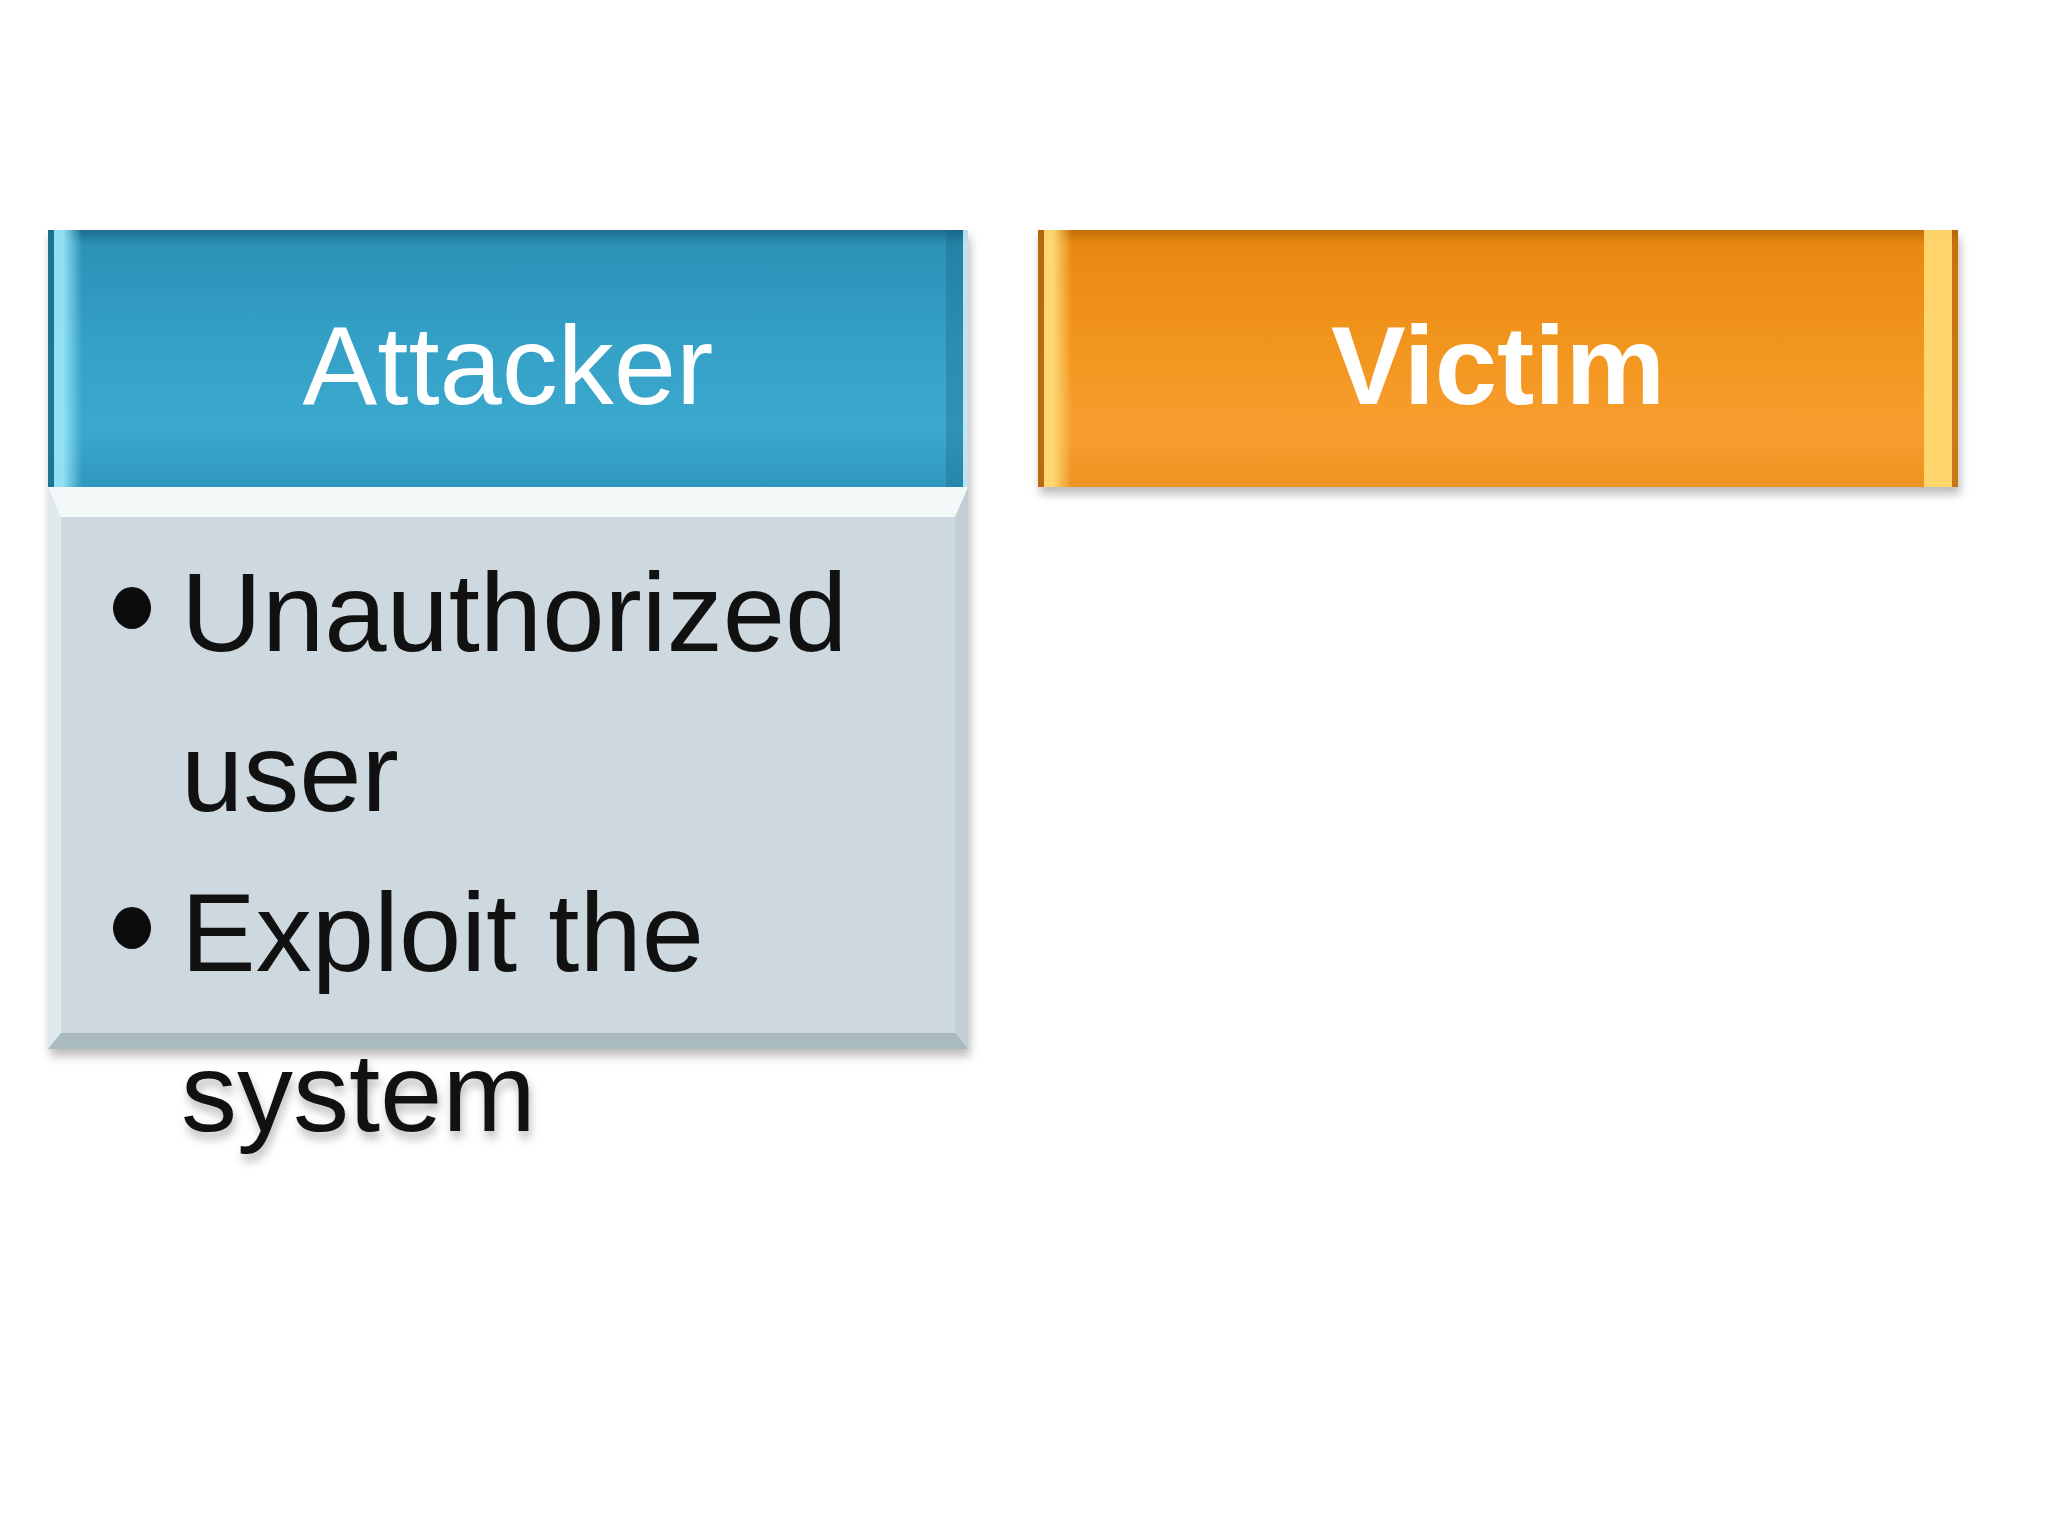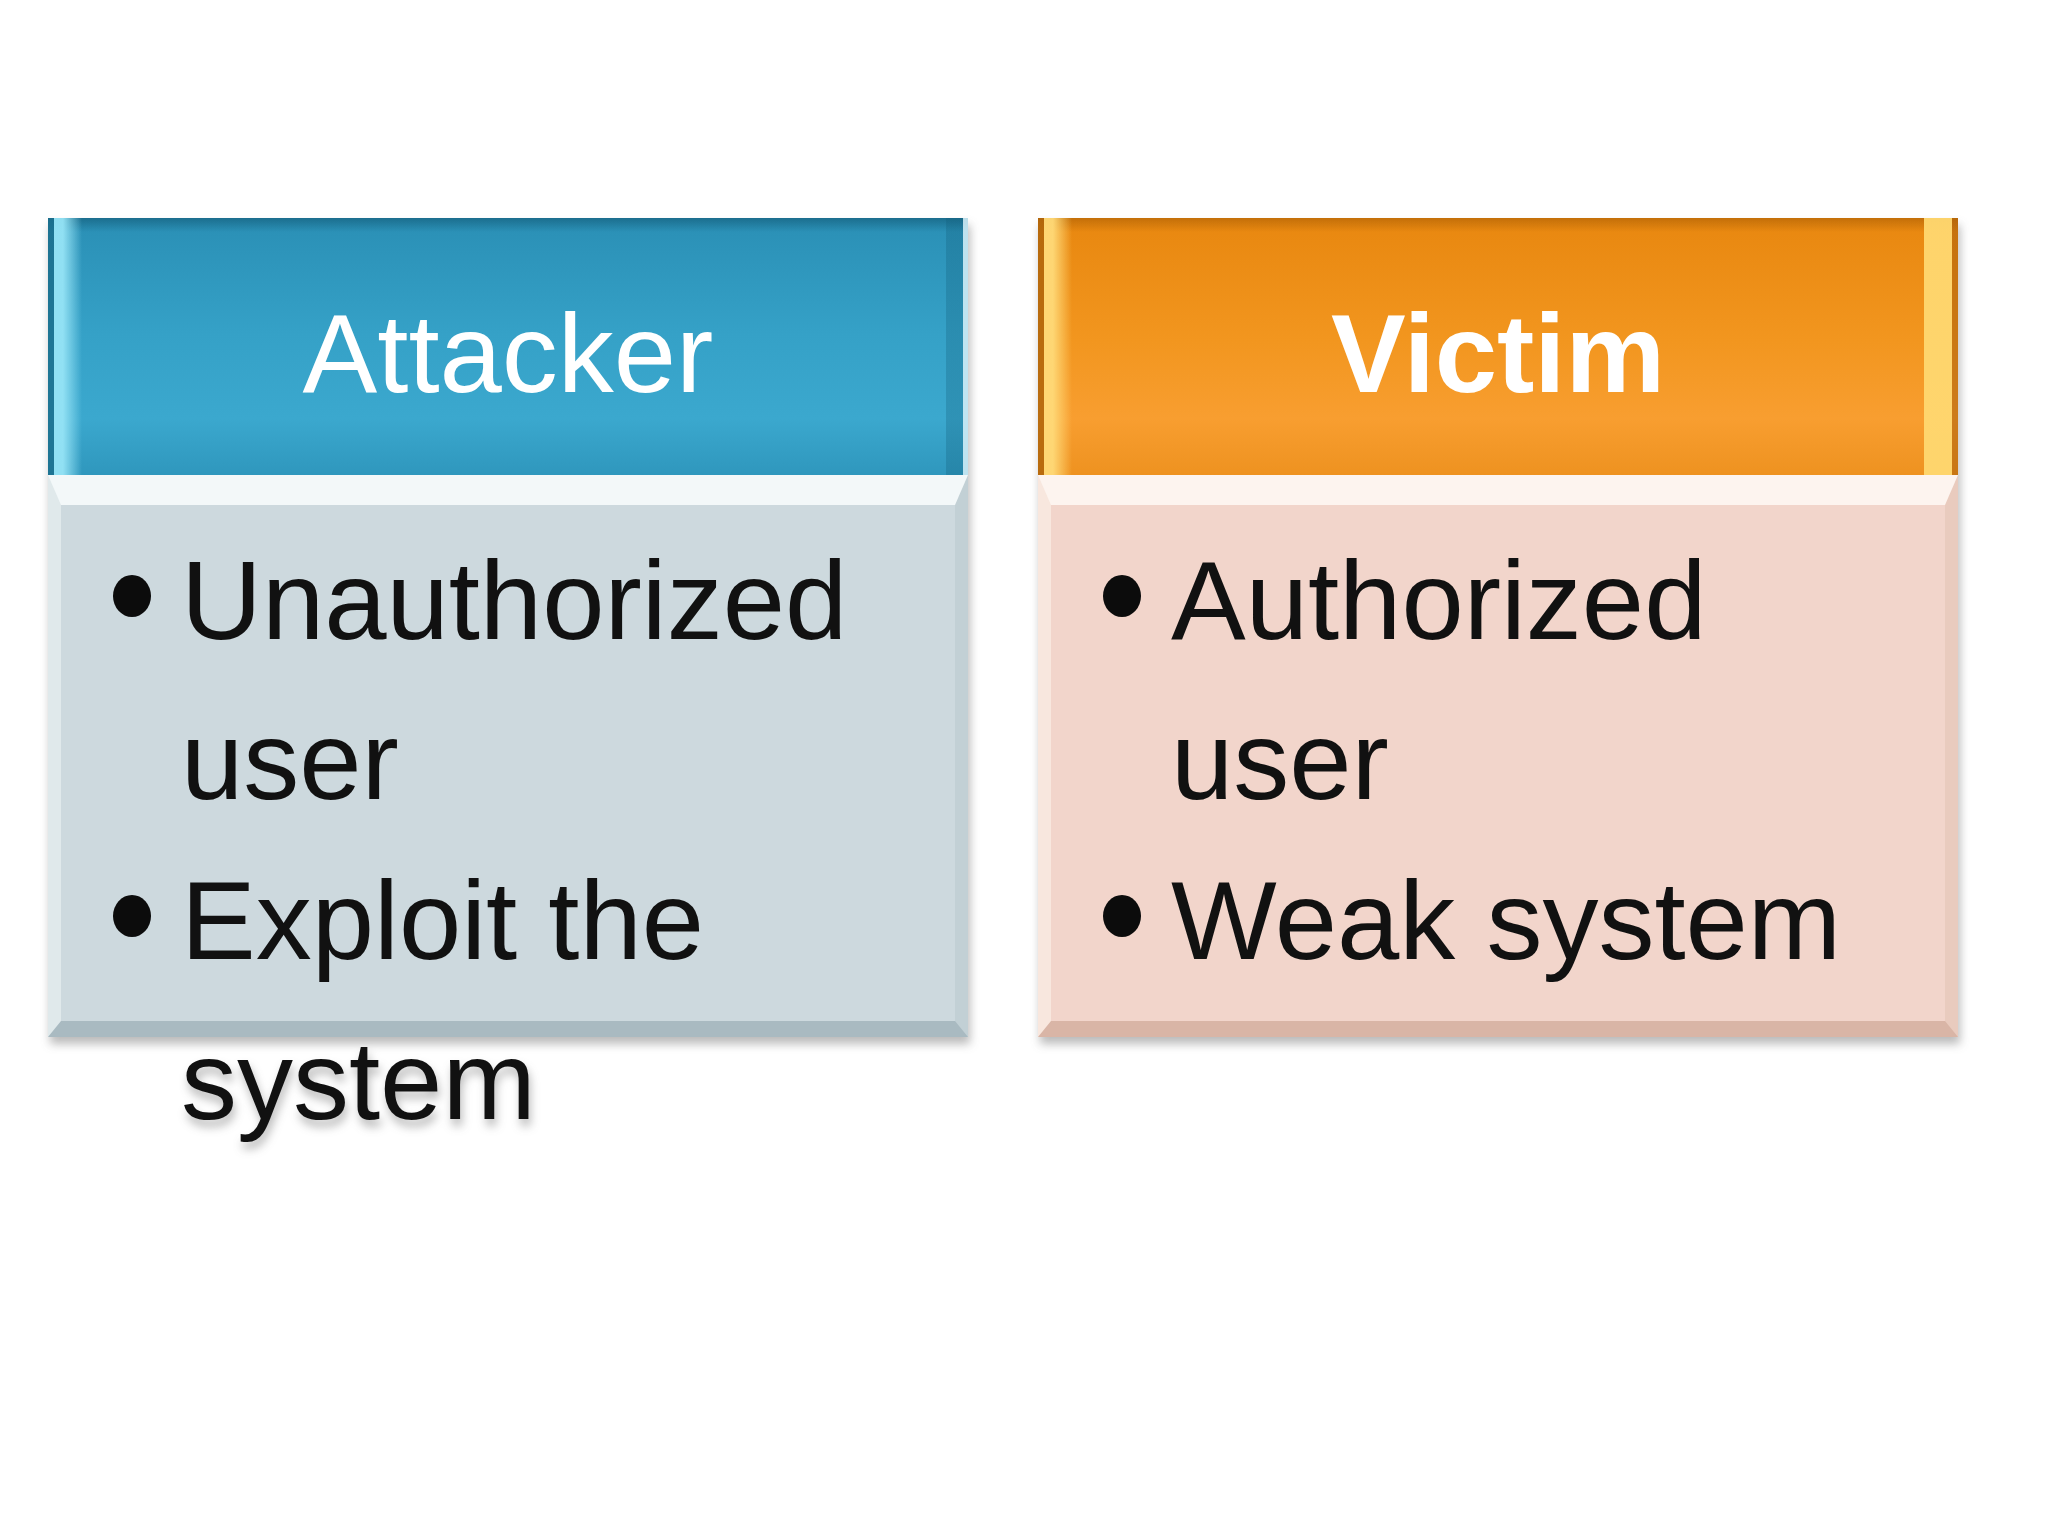--- a/index.html
+++ b/index.html
@@ -10,21 +10,21 @@
   .slide {
     position: relative;
     width: 2048px;
     height: 1536px;
     background: #ffffff;
     overflow: hidden;
     font-family: "Liberation Sans", sans-serif;
   }
   .panel {
     position: absolute;
-    top: 218px;
+    top: 230px;
     width: 920px;
     height: 994px;
     filter: drop-shadow(2px 7px 5px rgba(60,60,60,0.35));
   }
   .panel-attacker { left: 48px; }
   .panel-victim  { left: 1038px; }
 
   .panel-header {
     position: relative;
     height: 257px;
@@ -136,25 +136,15 @@
         <span class="bullet-dot"></span>
         <span>Exploit the system</span>
       </div>
     </div>
   </section>
 
   <section class="panel panel-victim" style="--header-color: #f2961f; --header-gradient-top: #e8870f; --header-gradient-bottom: #f89e30; --header-bevel-highlight: #ffda78; --body-color: #f2d5cb; --title-text-color: #ffffff; --body-text-color: #111111;">
     <header class="panel-header header-victim">
       <span class="panel-title">Victim</span>
     </header>
-    <div class="panel-body body-victim">
-      <div class="bullet-item">
-        <span class="bullet-dot"></span>
-        <span>Authorized user</span>
-      </div>
-      <div class="bullet-item">
-        <span class="bullet-dot"></span>
-        <span>Weak system</span>
-      </div>
-    </div>
   </section>
 
 </div>
 
 </body></html>

